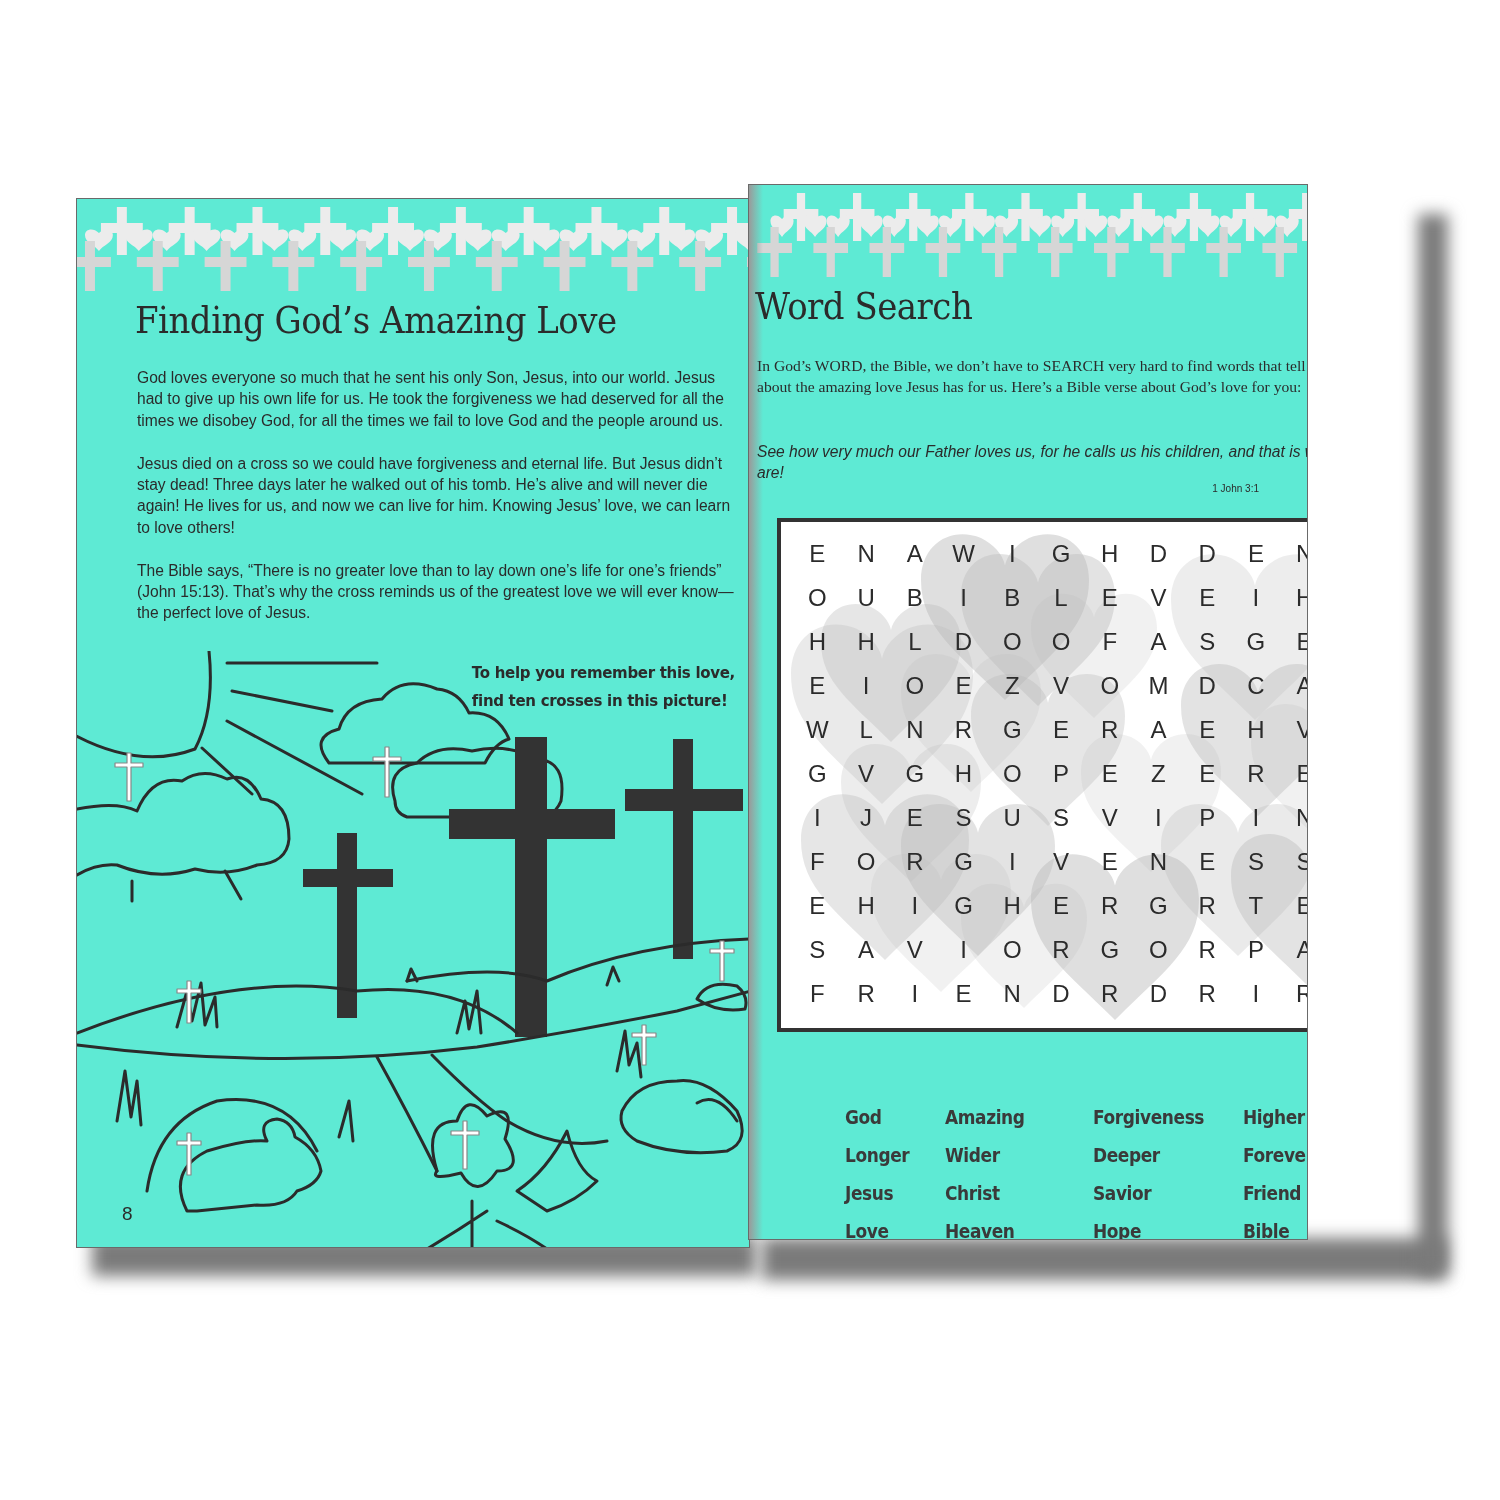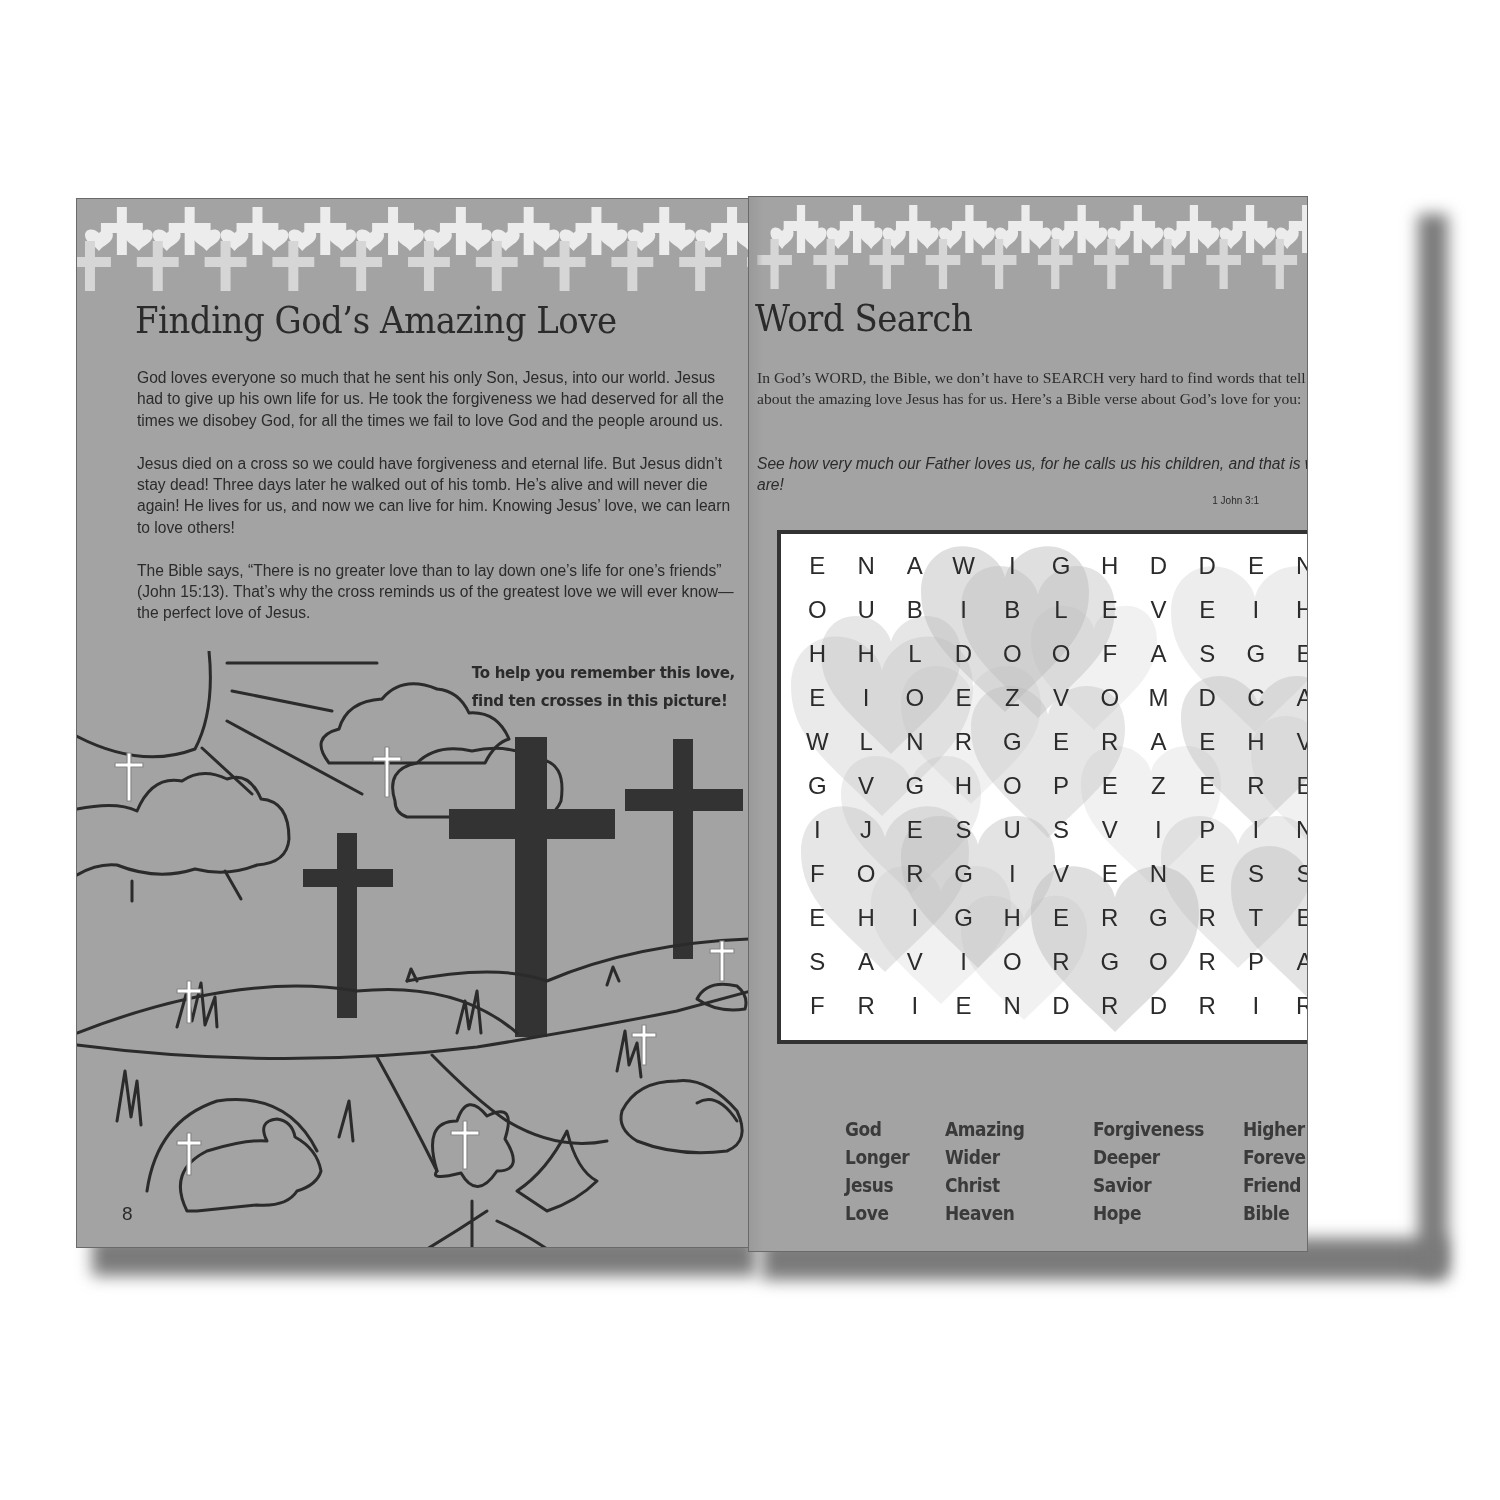--- a/index.html
+++ b/index.html
@@ -1,33 +1,33 @@
 <!DOCTYPE html>
 <html><head>
 <meta charset="utf-8">
 <style>
   html, body { margin:0; padding:0; }
   body { width:1500px; height:1500px; background:#ffffff; position:relative; overflow:hidden;
          font-family:"Liberation Sans", sans-serif; color:#2b2b2b; }
   .shadow { position:absolute; background:#7a7a7a; filter:blur(8px); }
-  .page { position:absolute; background:#a3a3a3; border:1.5px solid #6a6a6a; box-sizing:border-box; overflow:hidden; }
+  .page { position:absolute; background:#5eead4; border:1.5px solid #6a6a6a; box-sizing:border-box; overflow:hidden; }
   #page-left { left:76px; top:198px; width:674px; height:1050px; }
-  #page-right { left:748px; top:196px; width:560px; height:1056px; }
+  #page-right { left:748px; top:184px; width:560px; height:1056px; }
   .band { position:absolute; left:0; top:0; width:100%; height:95px; }
   .title { position:absolute; font-family:"DejaVu Serif", serif; font-size:34px; letter-spacing:-0.5px;
            color:#2b2b2b; font-weight:normal; transform:scaleY(1.12); transform-origin:left top; }
   .body-text { position:absolute; font-size:15.6px; line-height:21.4px; color:#2b2b2b; margin:0; }
   .body-text p { margin:0 0 21.4px 0; }
   .hand { font-family:"DejaVu Sans", sans-serif; font-weight:bold; font-size:15px; color:#2b2b2b; letter-spacing:-0.3px; }
   .pnum { position:absolute; font-size:19px; color:#2b2b2b; }
   .grid-box { position:absolute; left:28px; top:333px; width:568px; height:514px; border:4px solid #333; box-sizing:border-box; background:#fff; overflow:hidden; }
   .grid { position:absolute; left:0; top:0; width:100%; height:100%; display:grid;
           grid-template-columns:repeat(11, 1fr); grid-template-rows:repeat(11, 1fr); padding:10px 12px 12px 12px; box-sizing:border-box; }
   .cell { display:flex; align-items:center; justify-content:center; font-size:24px; color:#2b2b2b; position:relative; z-index:2; }
-  .words { position:absolute; left:96px; top:922px; display:grid; grid-template-columns:100px 148px 150px 120px; row-gap:8px; }
+  .words { position:absolute; left:96px; top:922px; display:grid; grid-template-columns:100px 148px 150px 120px; row-gap:18px; }
   .word { font-family:"DejaVu Sans", sans-serif; font-weight:bold; font-size:17px; color:#3a3a3a; letter-spacing:-0.4px; transform:scaleY(1.1); }
 </style>
 </head>
 <body>
 
 <div class="shadow" style="left:92px;top:1236px;width:664px;height:40px;"></div>
 <div class="shadow" style="left:762px;top:1238px;width:684px;height:42px;"></div>
 <div class="shadow" style="left:1418px;top:214px;width:30px;height:1060px;"></div>
 
 <div class="page" id="page-left">

